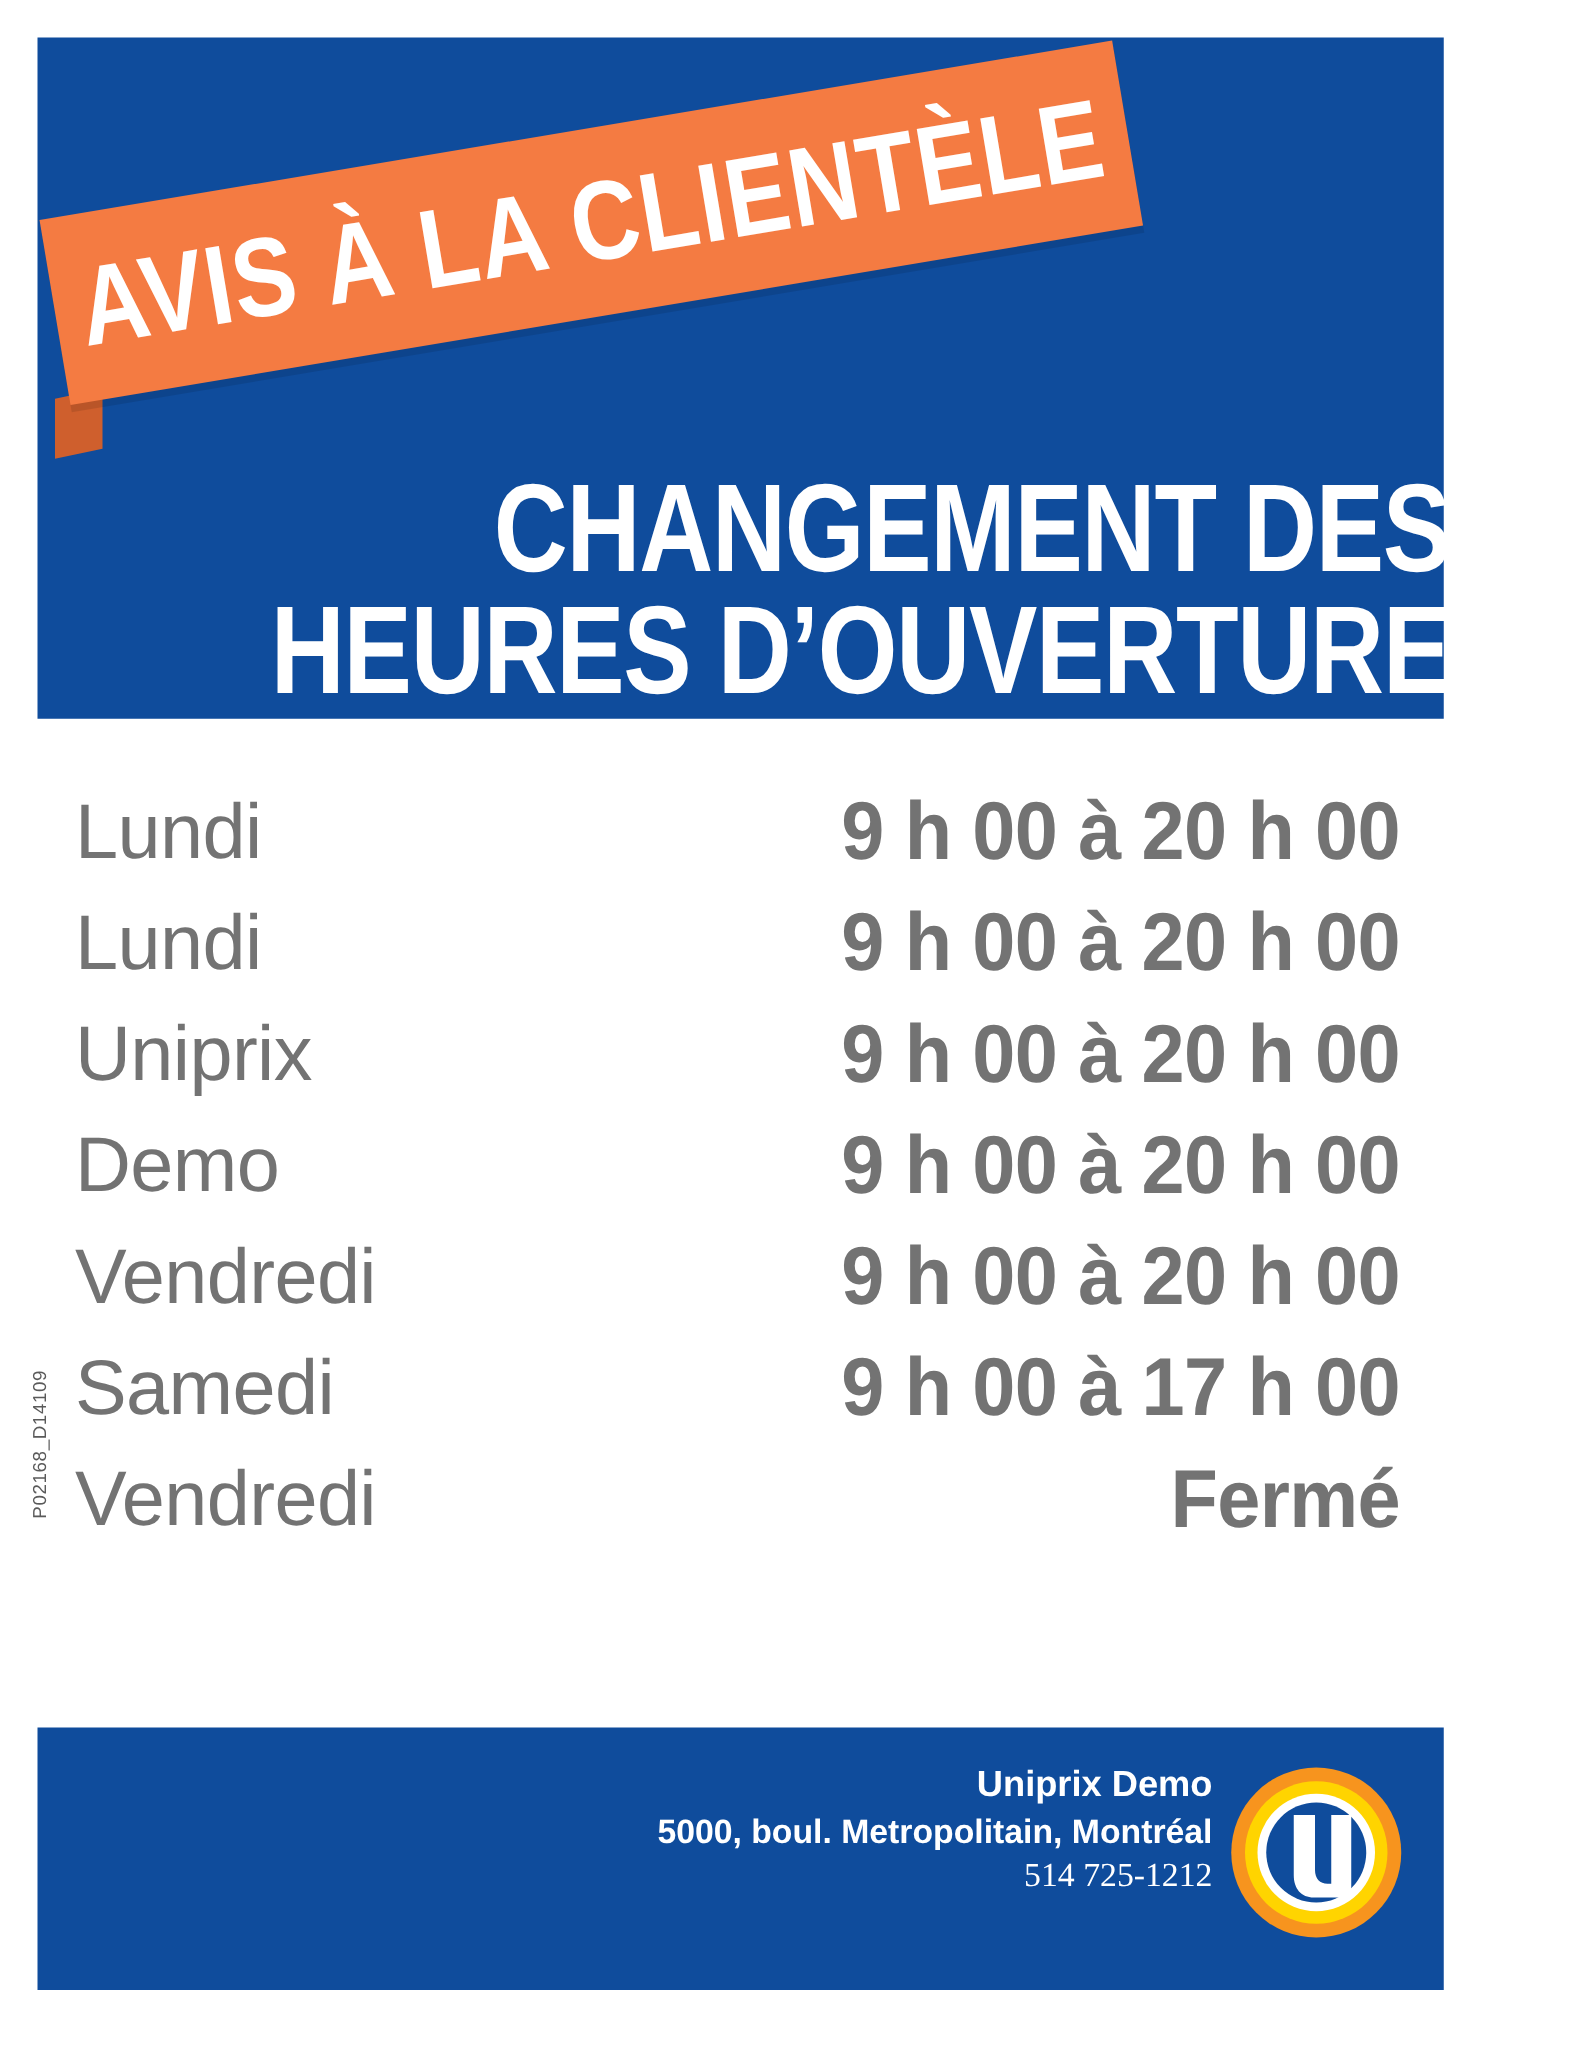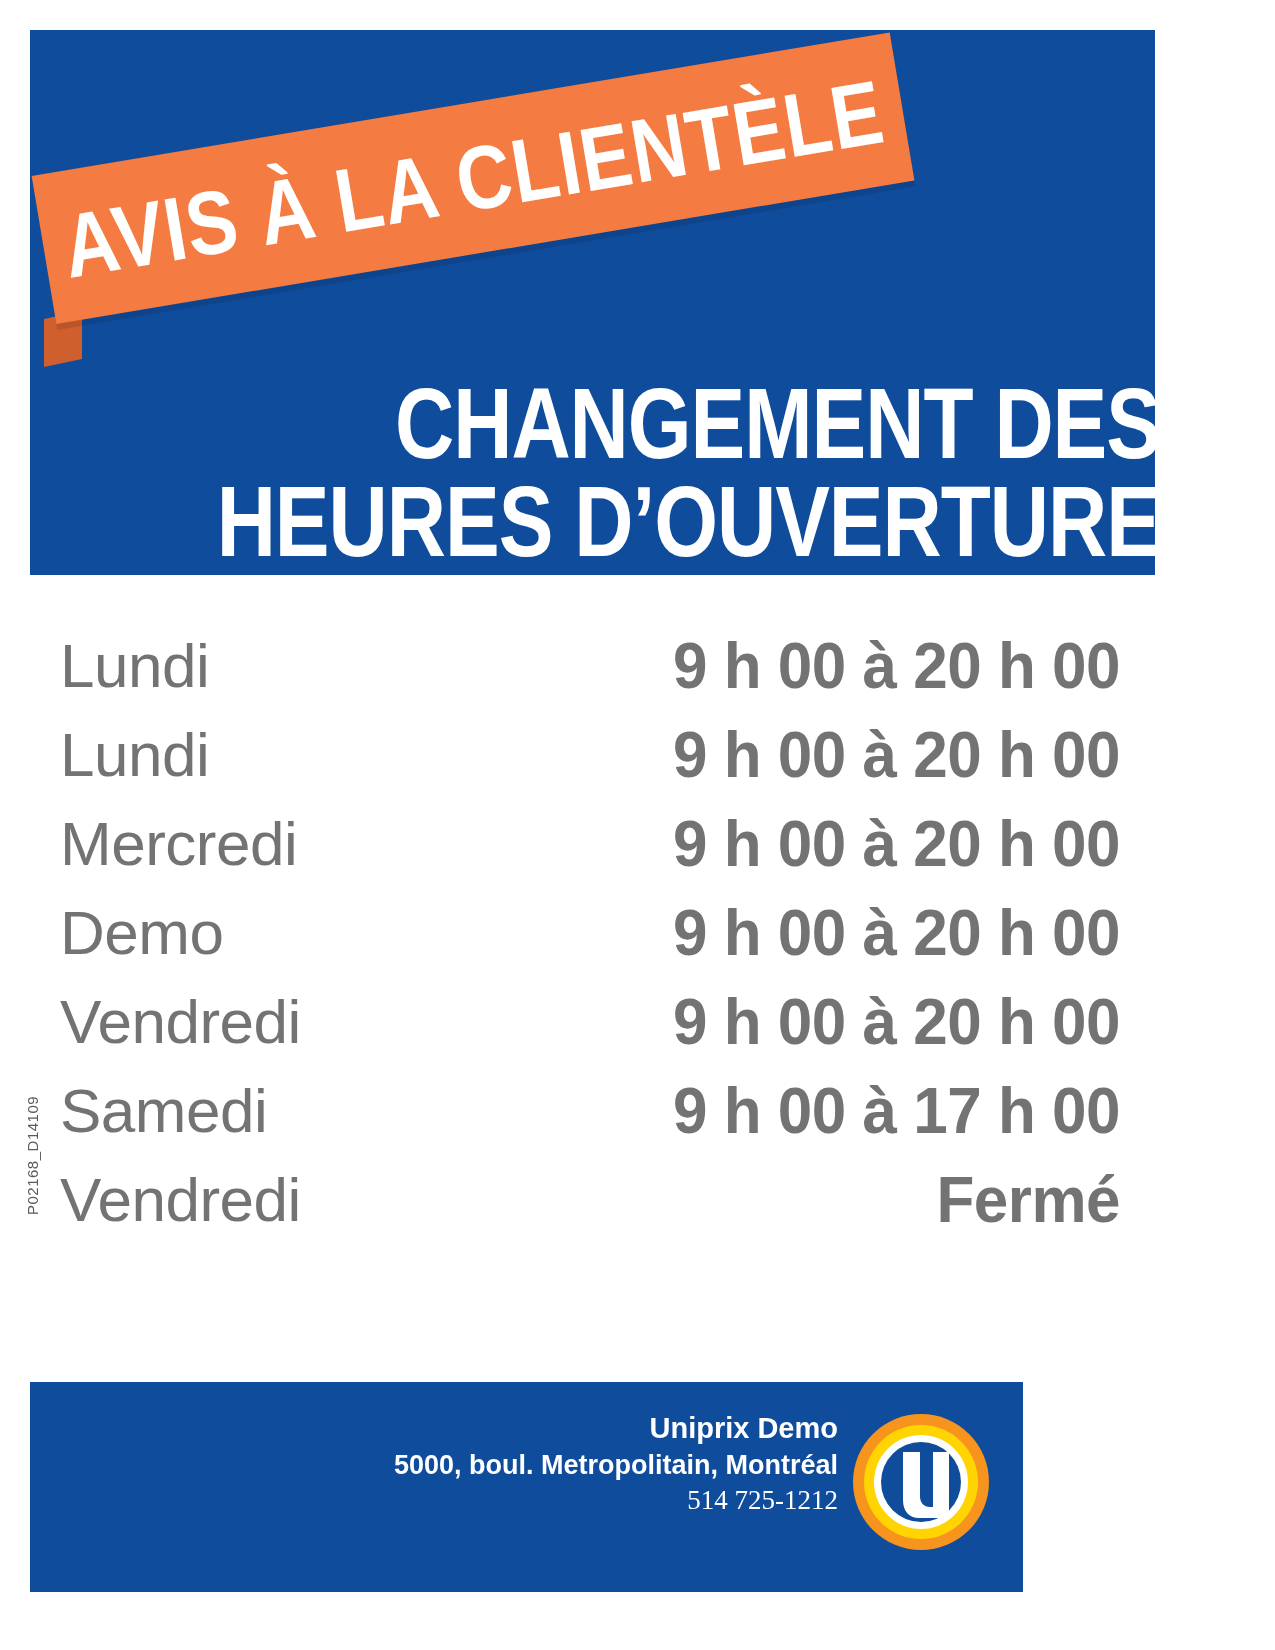--- a/index.html
+++ b/index.html
@@ -142,21 +142,21 @@
     transform: rotate(-90deg);
     transform-origin: left top;
     white-space: nowrap;
   }
 
   
   .footer-block {
     position: absolute;
     left: 30px;
     top: 1382px;
-    width: 993px;
+    width: 1125px;
     height: 210px;
     background: #0f4c9c;
   }
   .footer-text {
     position: absolute;
     right: 185px;
     top: 28px;
     text-align: right;
     color: #ffffff;
     line-height: 1.30;
@@ -212,21 +212,21 @@
       <div class="day">Lundi</div>
       <div class="time">9 h 00 à 20 h 00</div>
     </div>
 
     <div class="hours-row">
       <div class="day">Lundi</div>
       <div class="time">9 h 00 à 20 h 00</div>
     </div>
 
     <div class="hours-row">
-      <div class="day">Mercredi</div>
+      <div class="day">Uniprix</div>
       <div class="time">9 h 00 à 20 h 00</div>
     </div>
 
     <div class="hours-row">
       <div class="day">Demo</div>
       <div class="time">9 h 00 à 20 h 00</div>
     </div>
 
     <div class="hours-row">
       <div class="day">Vendredi</div>

